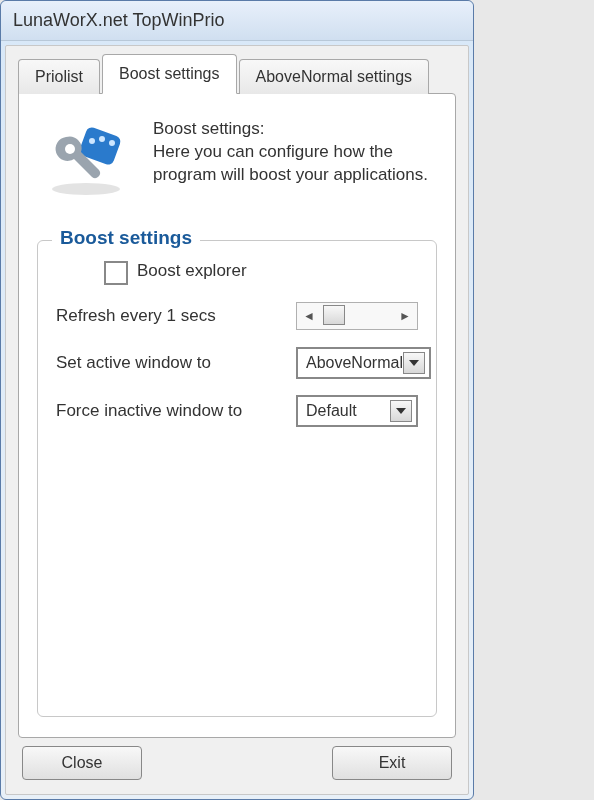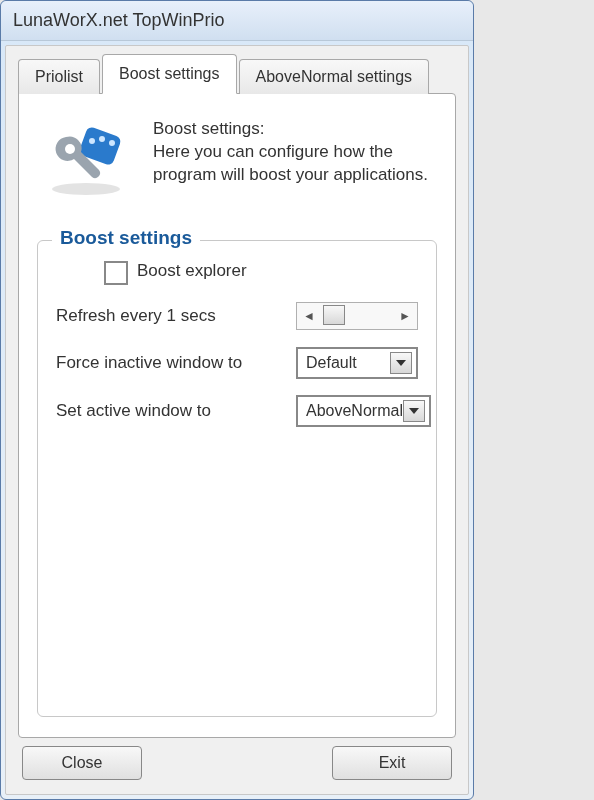--- a/index.html
+++ b/index.html
@@ -277,43 +277,43 @@
           <div class="slider-control">
             <div class="slider-arrow">◄</div>
             <div class="slider-track">
               <div class="slider-thumb"></div>
             </div>
             <div class="slider-arrow">►</div>
           </div>
         </div>
 
         <div class="control-row">
+          <span class="control-label">Set active window to</span>
+          <div class="combo">
+            <span class="combo-text">AboveNormal</span>
+            <span class="combo-arrow">
+              <svg width="10" height="6" viewBox="0 0 10 6">
+                  <path d="M0 0 L5 6 L10 0 Z" fill="#333"></path>
+                </svg>
+            </span>
+          </div>
+        </div>
+
+        <div class="control-row">
           <span class="control-label">Force inactive window to</span>
           <div class="combo">
             <span class="combo-text">Default</span>
             <span class="combo-arrow">
               <svg width="10" height="6" viewBox="0 0 10 6">
                   <path d="M0 0 L5 6 L10 0 Z" fill="#333"></path>
                 </svg>
             </span>
           </div>
         </div>
 
-        <div class="control-row">
-          <span class="control-label">Set active window to</span>
-          <div class="combo">
-            <span class="combo-text">AboveNormal</span>
-            <span class="combo-arrow">
-              <svg width="10" height="6" viewBox="0 0 10 6">
-                  <path d="M0 0 L5 6 L10 0 Z" fill="#333"></path>
-                </svg>
-            </span>
-          </div>
-        </div>
-
       </div>
 
     </div>
 
     <div class="button-bar">
       <div class="btn">
         <span>Close</span>
       </div>
       <div class="btn">
         <span>Exit</span>

